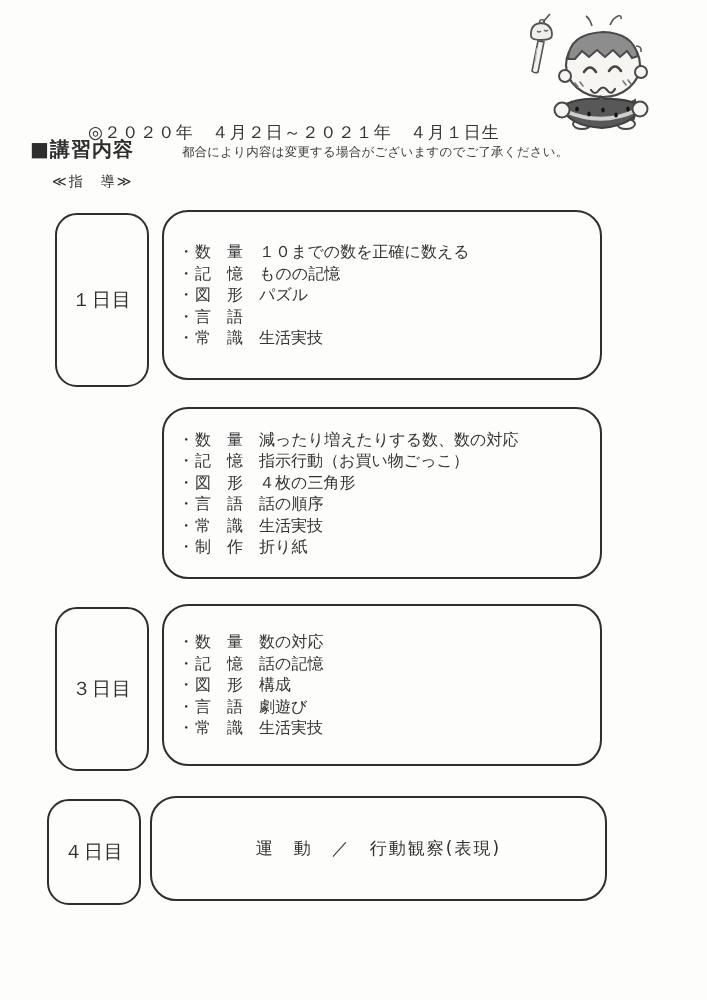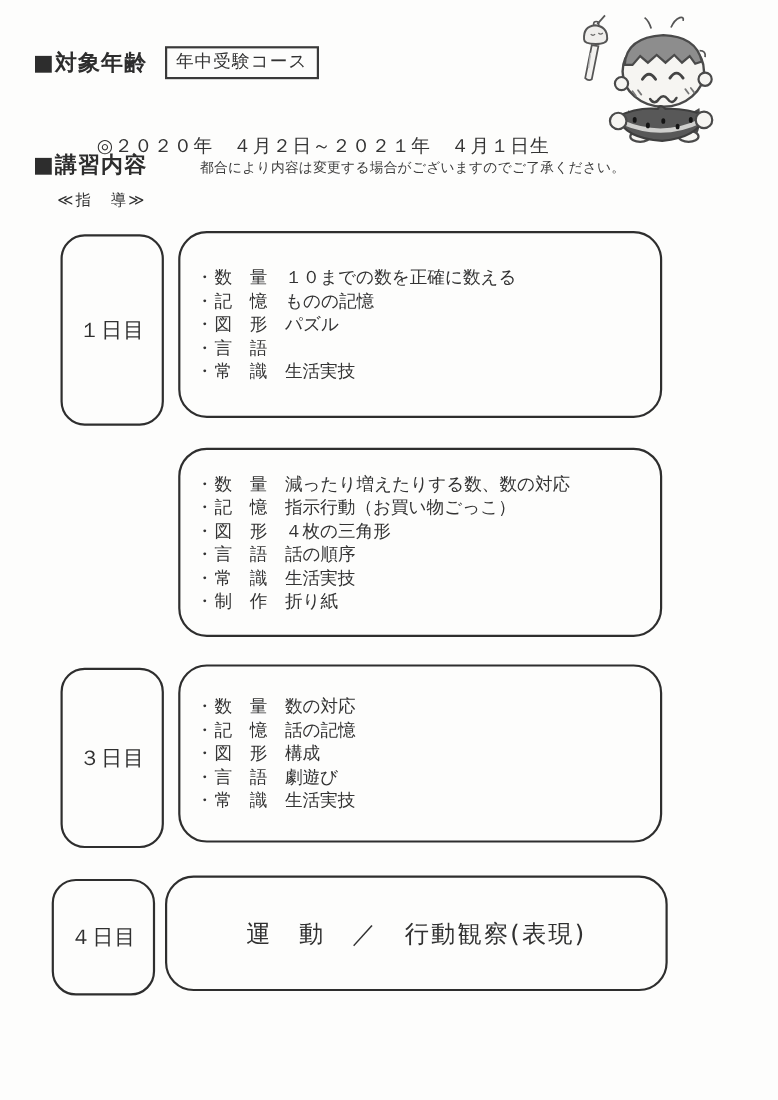--- a/index.html
+++ b/index.html
@@ -33,34 +33,30 @@
     position:absolute; left:162px; top:0; width:440px;
     border:2px solid #2e2e2e; border-radius:26px; background:#fdfdfc;
     display:flex; flex-direction:column; justify-content:center;
     padding-left:14px; box-sizing:border-box;
   }
   .day-row.wide .day-label { left:47px; }
   .day-row.wide .day-content { left:150px; width:457px; padding-left:0; align-items:center; }
   .item { display:flex; font-size:16px; line-height:21.5px; white-space:nowrap; color:#333; }
   .item .bullet { width:17px; flex:0 0 17px; }
   .item .cat { flex:0 0 64px; }
-  .center-text { font-size:22px; letter-spacing:2px; color:#303030; }
+  .center-text { font-size:17px; letter-spacing:2px; color:#303030; }
 
   
   .illu { position:absolute; left:516px; top:10px; width:144px; height:120px; }
 </style>
 </head>
 <body>
 
 <div class="page">
 
-  <div class="hdr-row1">
-    <span class="h1">■対象年齢</span>
-    <span class="badge">年中受験コース</span>
-  </div>
 
   <div class="birth">◎２０２０年　４月２日～２０２１年　４月１日生</div>
 
   <svg class="illu" viewBox="0 0 144 120">
 
     <g>
       <line x1="27" y1="12" x2="34" y2="4" stroke="#555" stroke-width="1.6"></line>
       <circle cx="26" cy="12" r="2.4" fill="none" stroke="#555" stroke-width="1.4"></circle>
       <path d="M 15 26 Q 14 14 25 13 Q 36 14 36 25 Q 36 30 25.5 30 Q 15 30 15 26 Z" fill="#efeeec" stroke="#555" stroke-width="1.8"></path>
       <path d="M 21 21 q 2 2 4 0" fill="none" stroke="#666" stroke-width="1.2"></path>

